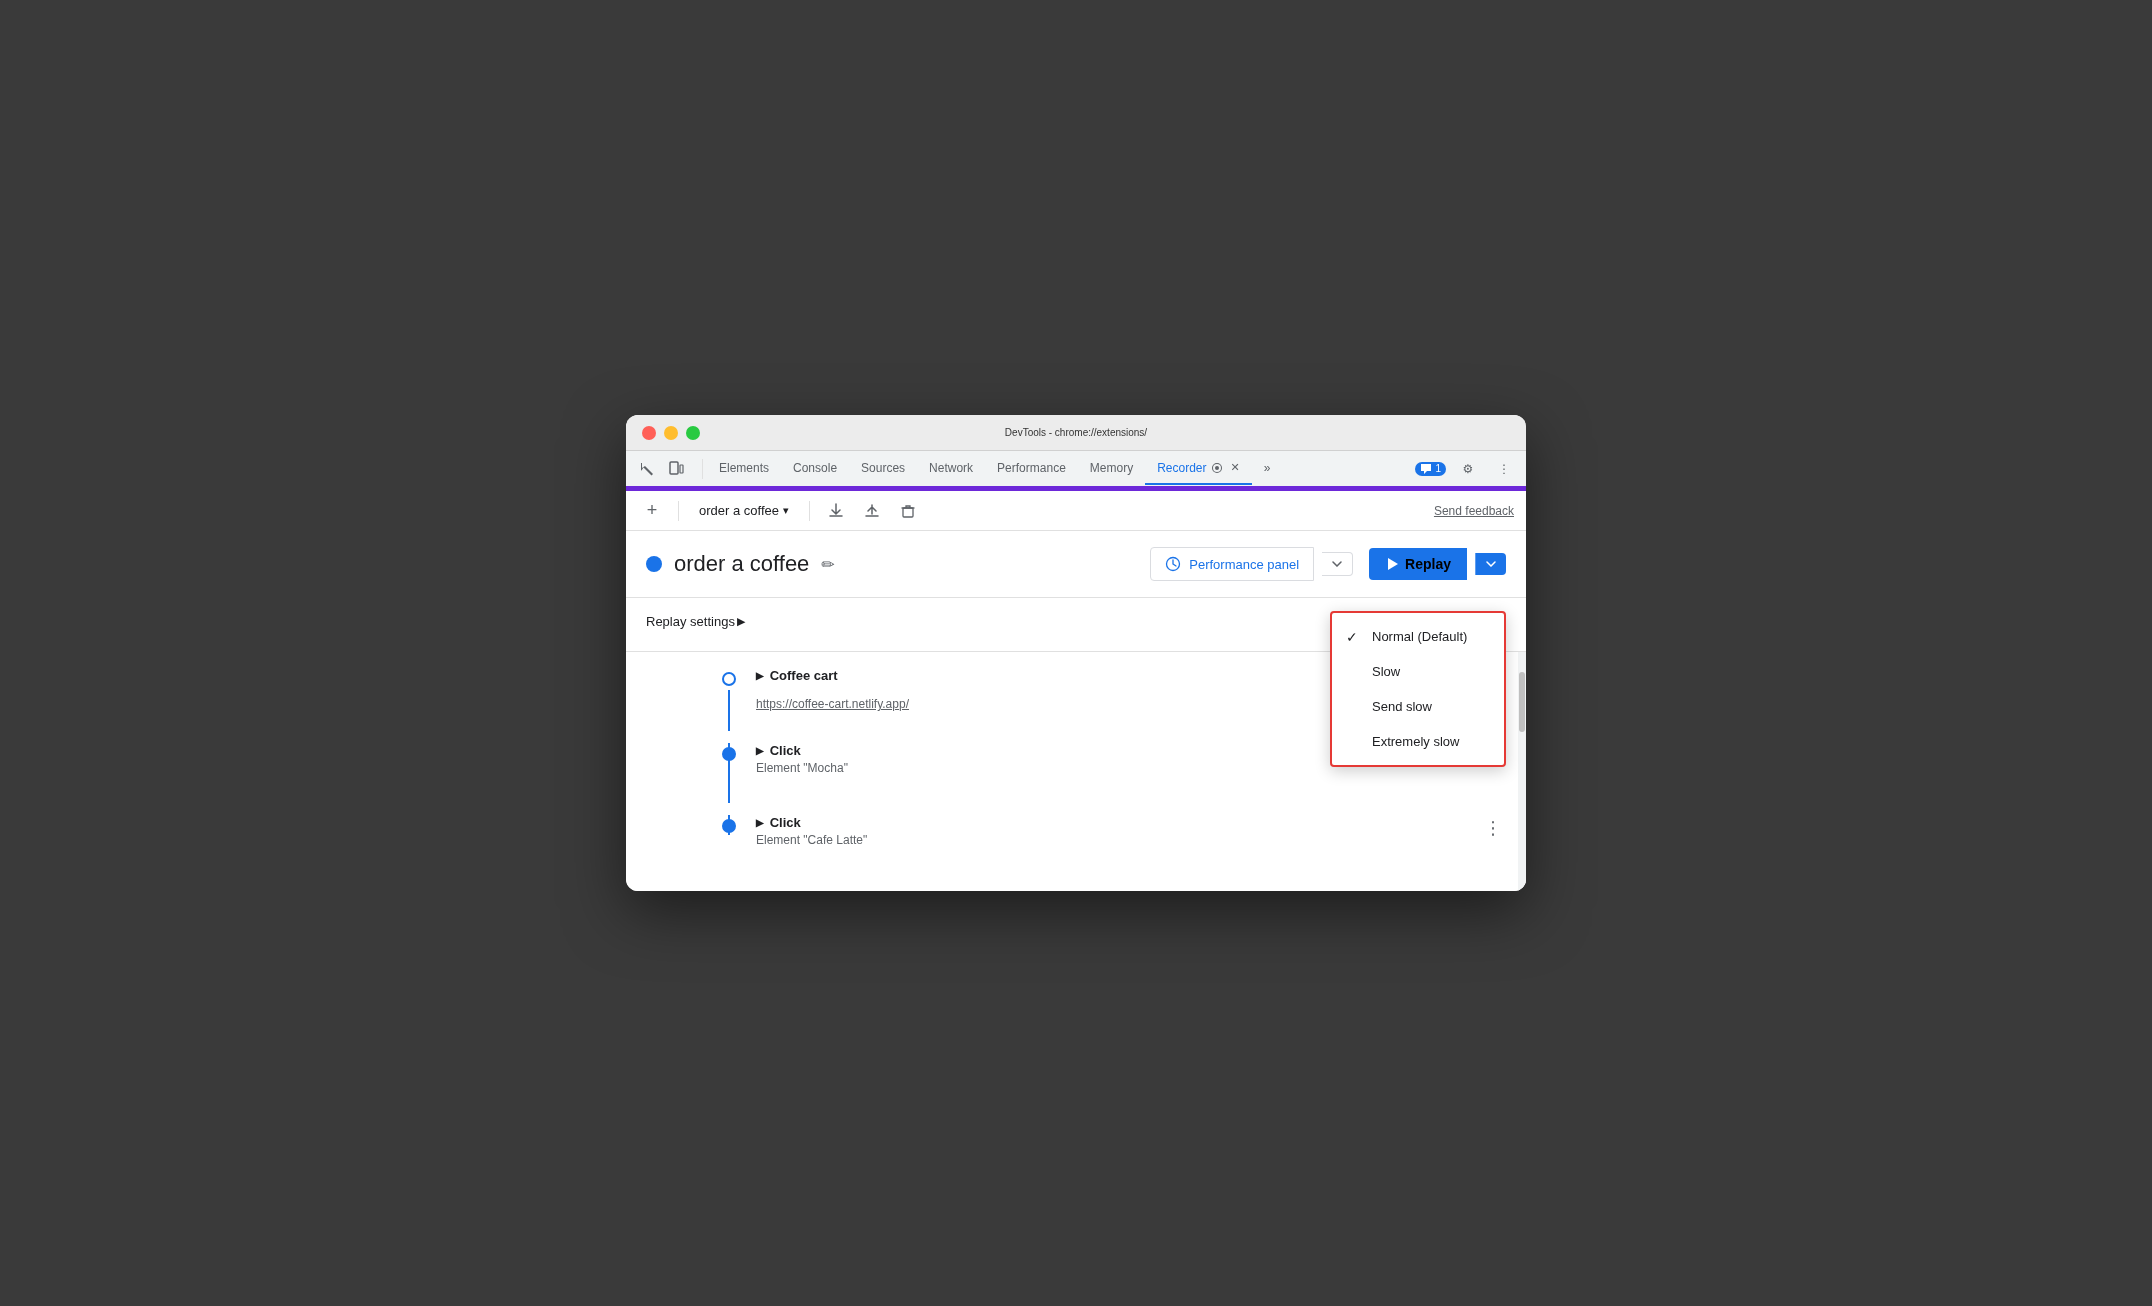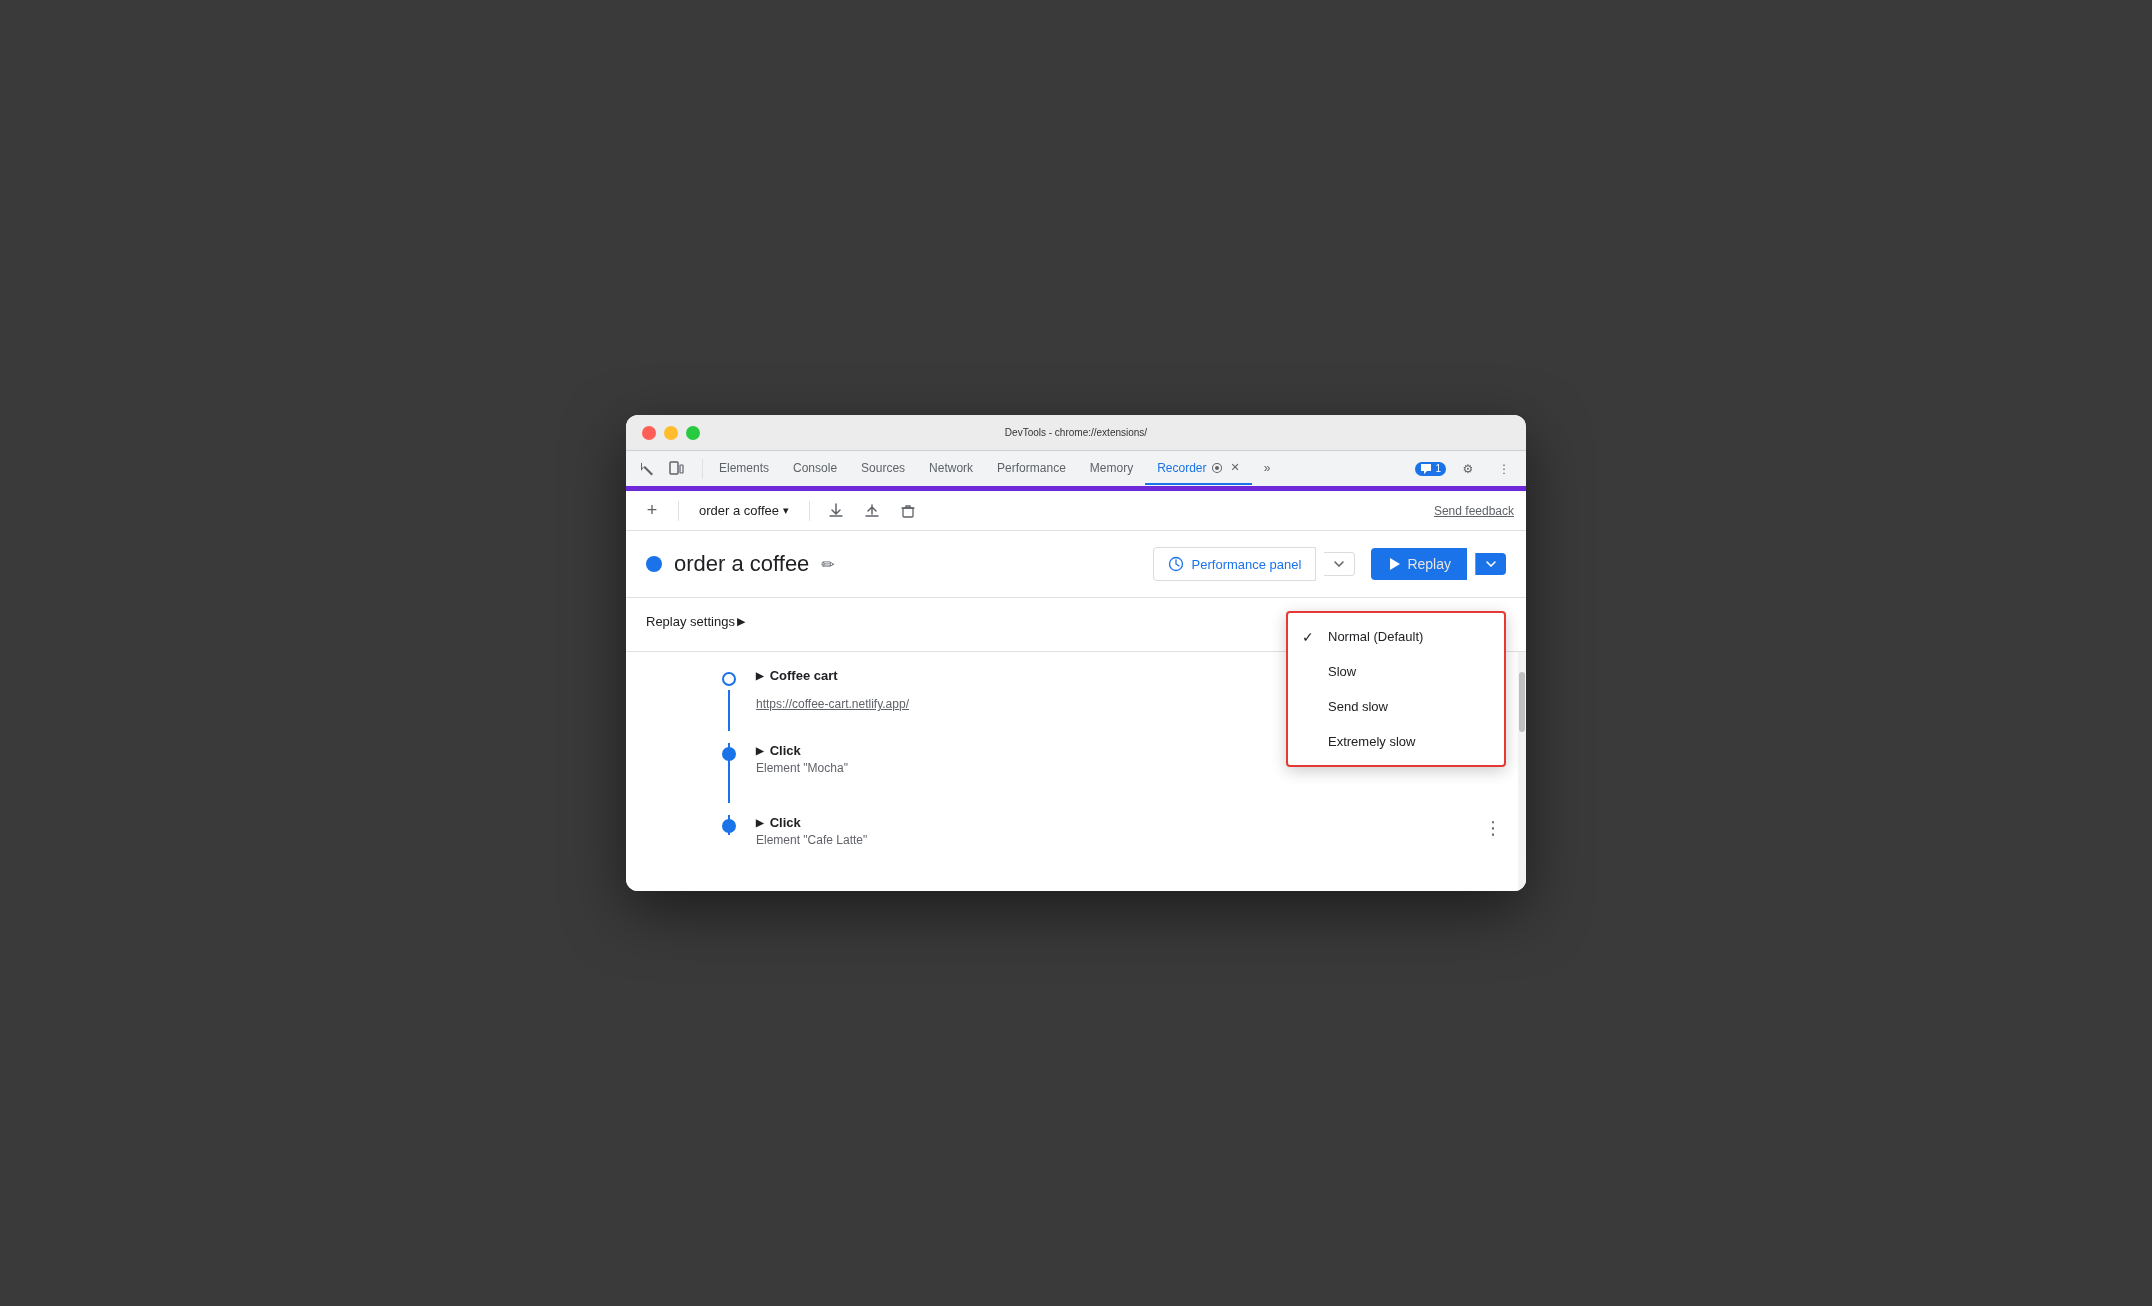--- a/index.html
+++ b/index.html
@@ -201,25 +201,25 @@
       color: #5f6368;
       display: flex;
       align-items: center;
     }
     .replay-btn {
       display: flex;
       align-items: center;
       gap: 6px;
       padding: 8px 16px;
       background: #1a73e8;
-      color: #e5e5e5;
+      color: #000000;
       border: none;
       border-radius: 4px 0 0 4px;
       font-size: 14px;
-      font-weight: 400;
+      font-weight: 700;
       cursor: pointer;
       margin-left: 8px;
     }
     .replay-dropdown-btn {
       padding: 8px 10px;
       background: #1a73e8;
       border: none;
       border-left: 1px solid rgba(255,255,255,0.3);
       border-radius: 0 4px 4px 0;
       color: white;
@@ -228,21 +228,21 @@
       align-items: center;
     }
     .dropdown-menu {
       position: absolute;
       right: 20px;
       top: 80px;
       background: white;
       border: 2px solid #e53935;
       border-radius: 4px;
       box-shadow: 0 4px 16px rgba(0,0,0,0.2);
-      width: 220px;
+      width: 176px;
       z-index: 100;
       padding: 6px 0;
     }
     .dropdown-item {
       padding: 10px 16px 10px 40px;
       font-size: 13px;
       color: #202124;
       cursor: pointer;
       display: flex;
       align-items: center;

